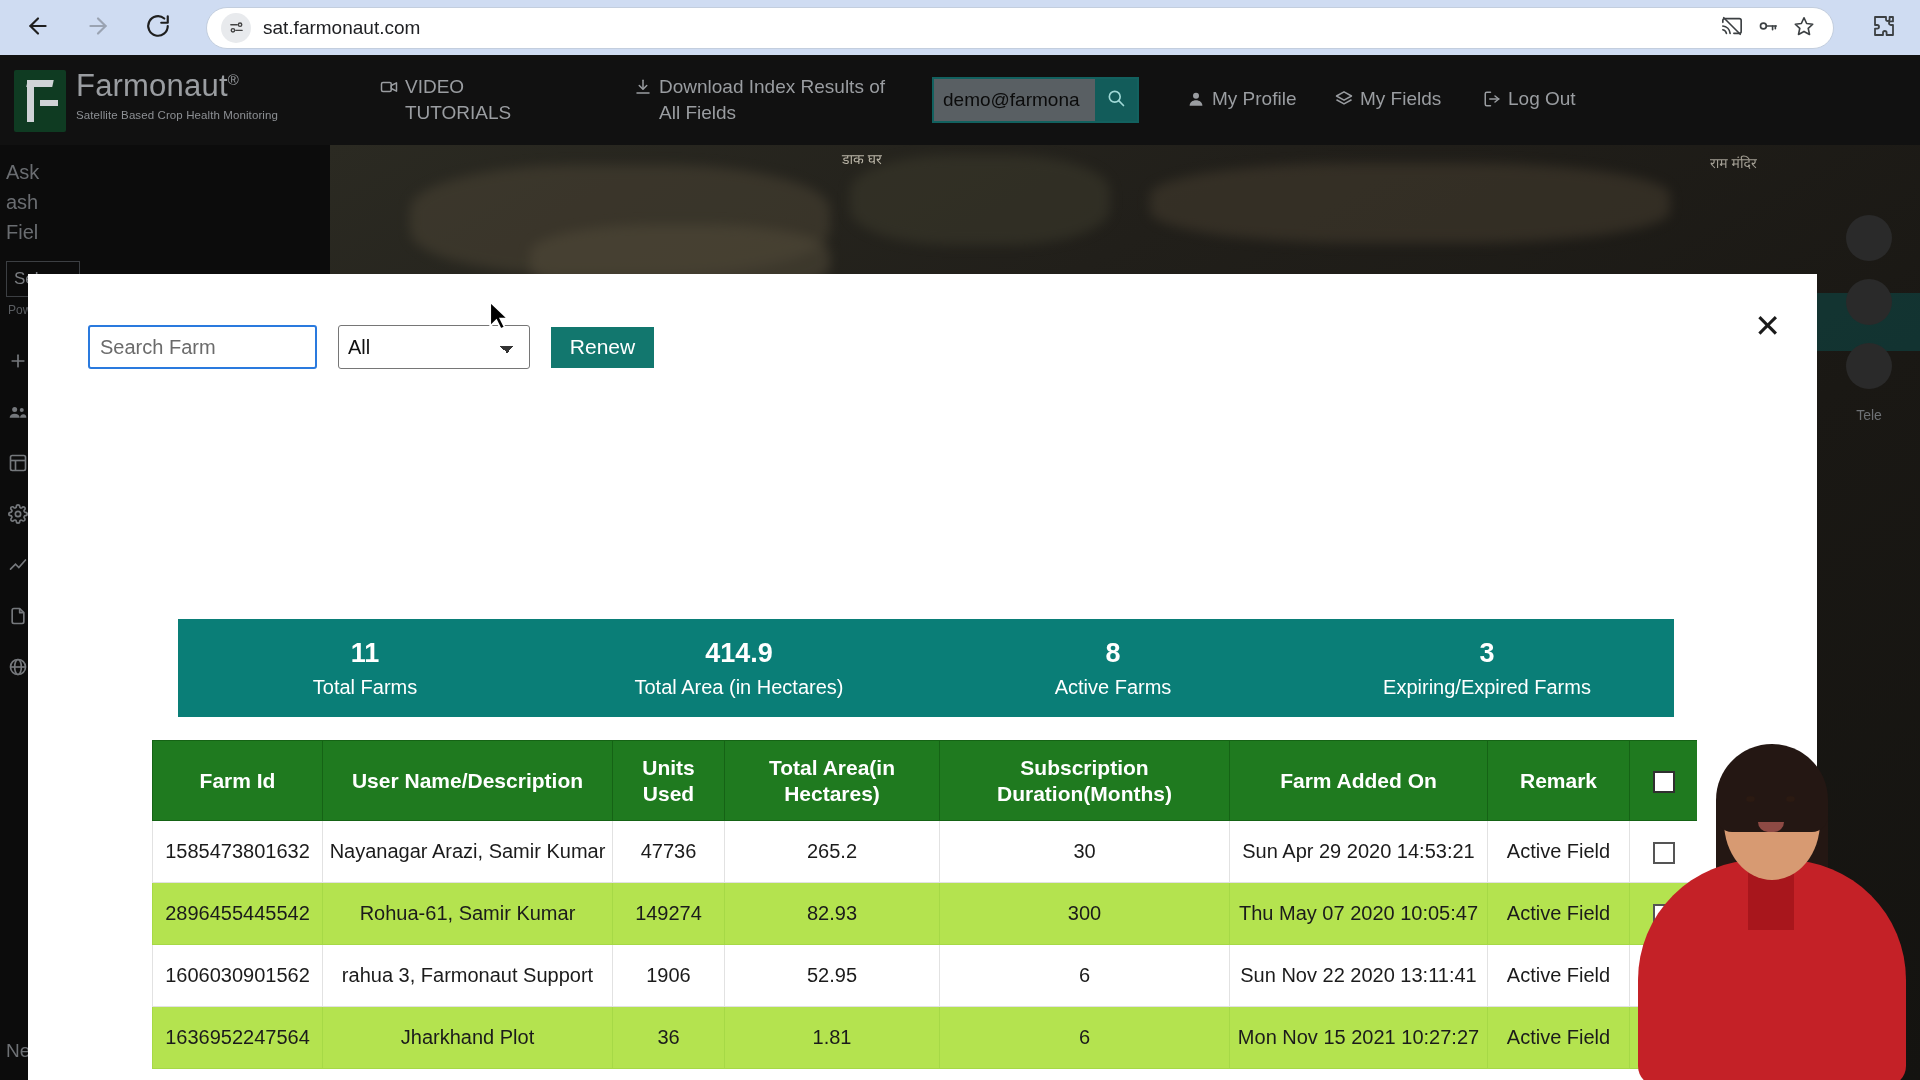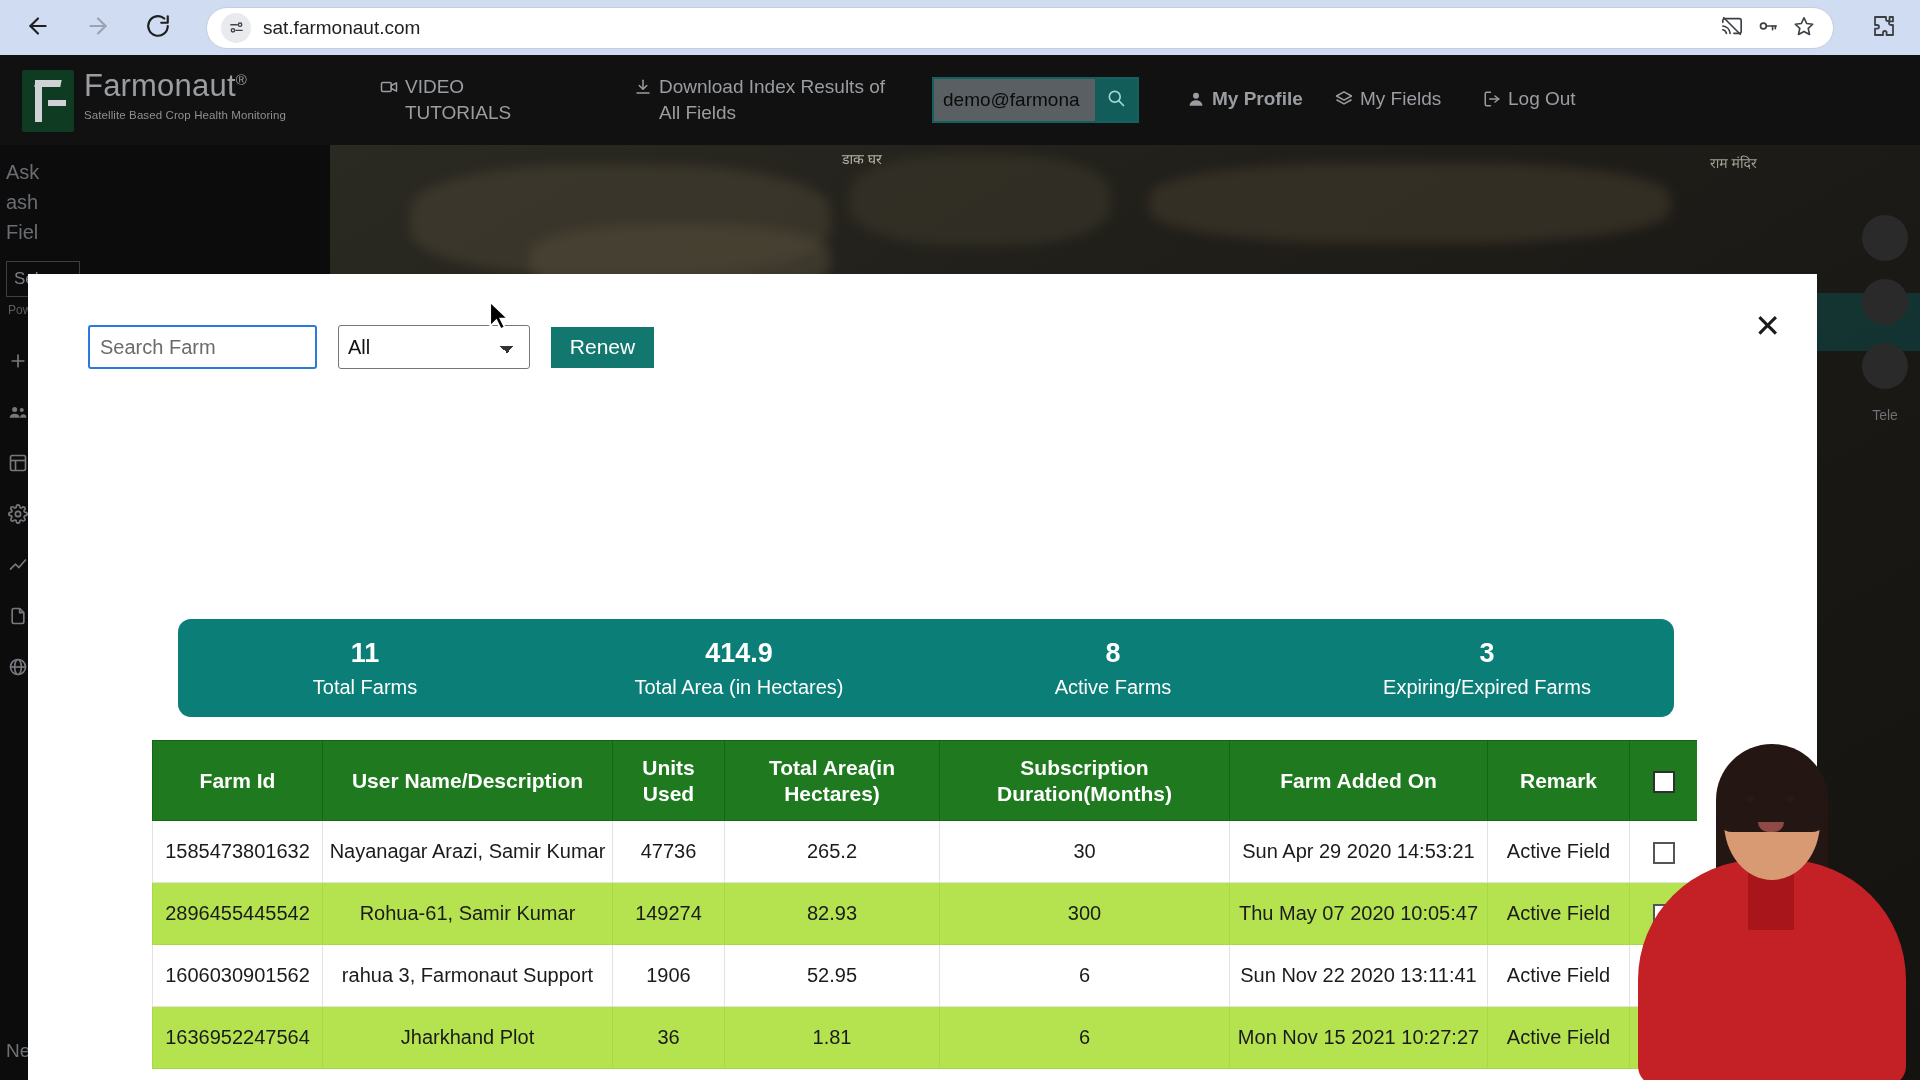--- a/index.html
+++ b/index.html
@@ -58,21 +58,21 @@
   .ext-btn svg { width: 24px; height: 24px; }
 
   
   .app-header {
     position: absolute; top: 55px; left: 0;
     width: 1920px; height: 90px;
     background: #111111;
     display: flex; align-items: center;
     color: #b9bcc0;
   }
-  .brand { display: flex; align-items: flex-start; padding-left: 22px; width: 310px; flex: 0 0 auto; }
+  .brand { display: flex; align-items: flex-start; padding-left: 14px; width: 310px; flex: 0 0 auto; }
   .brand-logo {
     width: 52px; height: 62px;
     background: #0f3b22;
     margin-right: 10px; margin-top: 2px;
     position: relative; flex: 0 0 auto;
     border-radius: 2px;
   }
   .brand-logo::before {
     content: ""; position: absolute;
     left: 13px; top: 10px; width: 26px; height: 7px;
@@ -108,21 +108,21 @@
     font-size: 19px; padding: 0 9px;
     font-family: "Liberation Sans", sans-serif;
   }
   .search-go {
     width: 44px; height: 46px;
     background: #125c5a; border: 2px solid #12615f; border-left: none;
     display: flex; align-items: center; justify-content: center;
     color: #9fd8d6;
   }
   .search-go svg { width: 20px; height: 20px; }
-  .nav-profile { width: 128px; margin-left: 48px; font-weight: bold; }
+  .nav-profile { width: 128px; margin-left: 48px; }
   .nav-fields { width: 128px; margin-left: 20px; }
   .nav-logout { width: 120px; margin-left: 20px; }
 
   
   .page-body {
     position: absolute; top: 145px; left: 0;
     width: 1920px; height: 935px;
     background: #0b0b0b;
   }
   .map-area {
@@ -198,21 +198,21 @@
     display: flex; align-items: center; gap: 12px;
     padding-left: 8px; font-size: 19px; color: #75787c;
   }
   .rail-item svg { width: 20px; height: 20px; flex: 0 0 auto; }
   .rail-next {
     position: absolute; left: 6px; bottom: 18px;
     font-size: 19px; color: #6e7175;
   }
 
   .right-rail {
-    position: absolute; right: 0; top: 70px;
+    position: absolute; right: 16px; top: 70px;
     width: 70px;
     display: flex; flex-direction: column; align-items: center; gap: 18px;
   }
   .rr-circle { width: 46px; height: 46px; border-radius: 50%; background: #2a2a2a; }
   .rr-label { font-size: 14px; color: #6e7175; }
 
   
   .modal {
     position: absolute; left: 28px; top: 274px;
     width: 1789px; height: 806px;
@@ -255,21 +255,21 @@
     font-family: "Liberation Sans", sans-serif;
     cursor: pointer;
   }
   .cursor-arrow { position: absolute; left: 488px; top: 300px; z-index: 40; }
   .cursor-arrow svg { width: 22px; height: 30px; }
 
   .stats-bar {
     position: absolute; left: 150px; top: 345px;
     width: 1496px; height: 98px;
     background: #0a7e77;
-    display: flex; align-items: center; border-radius: 13px;
+    display: flex; align-items: center;
   }
   .stat { flex: 1 1 0; text-align: center; color: #ffffff; }
   .stat .v { font-size: 27px; font-weight: bold; line-height: 1.25; }
   .stat .l { font-size: 20px; font-weight: normal; margin-top: 5px; }
 
   .table-wrap {
     position: absolute; left: 124px; top: 466px;
     width: 1545px; height: 340px;
     overflow: hidden;
   }

